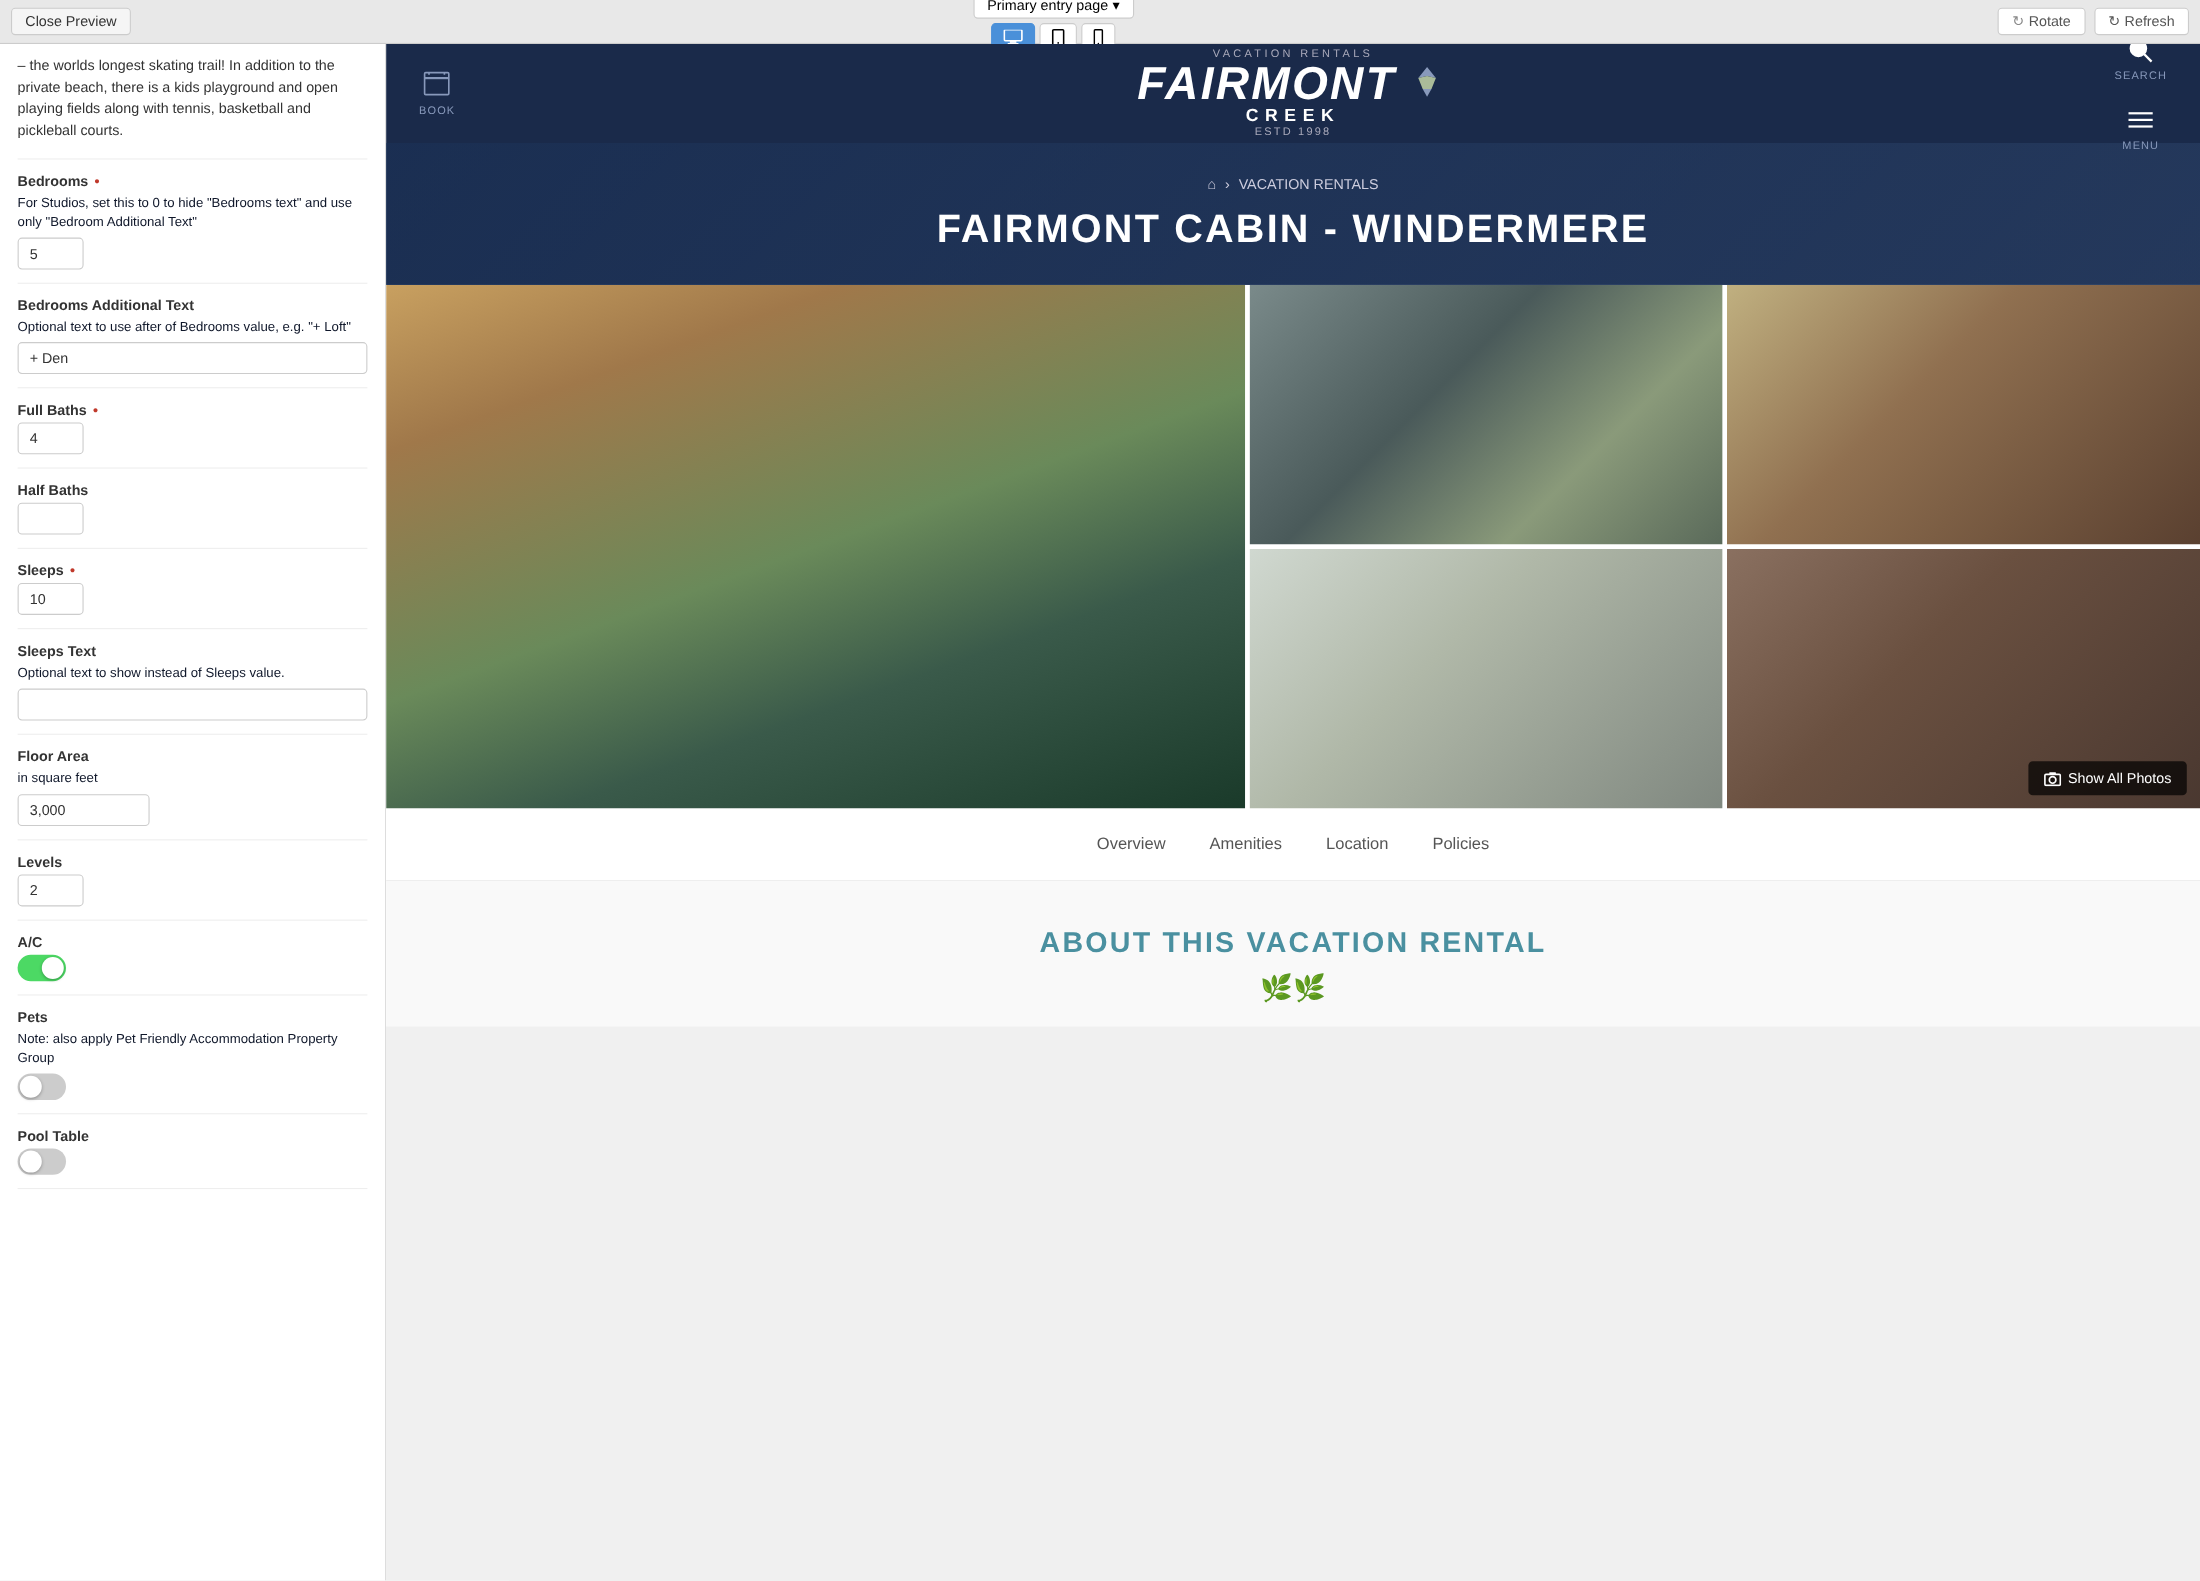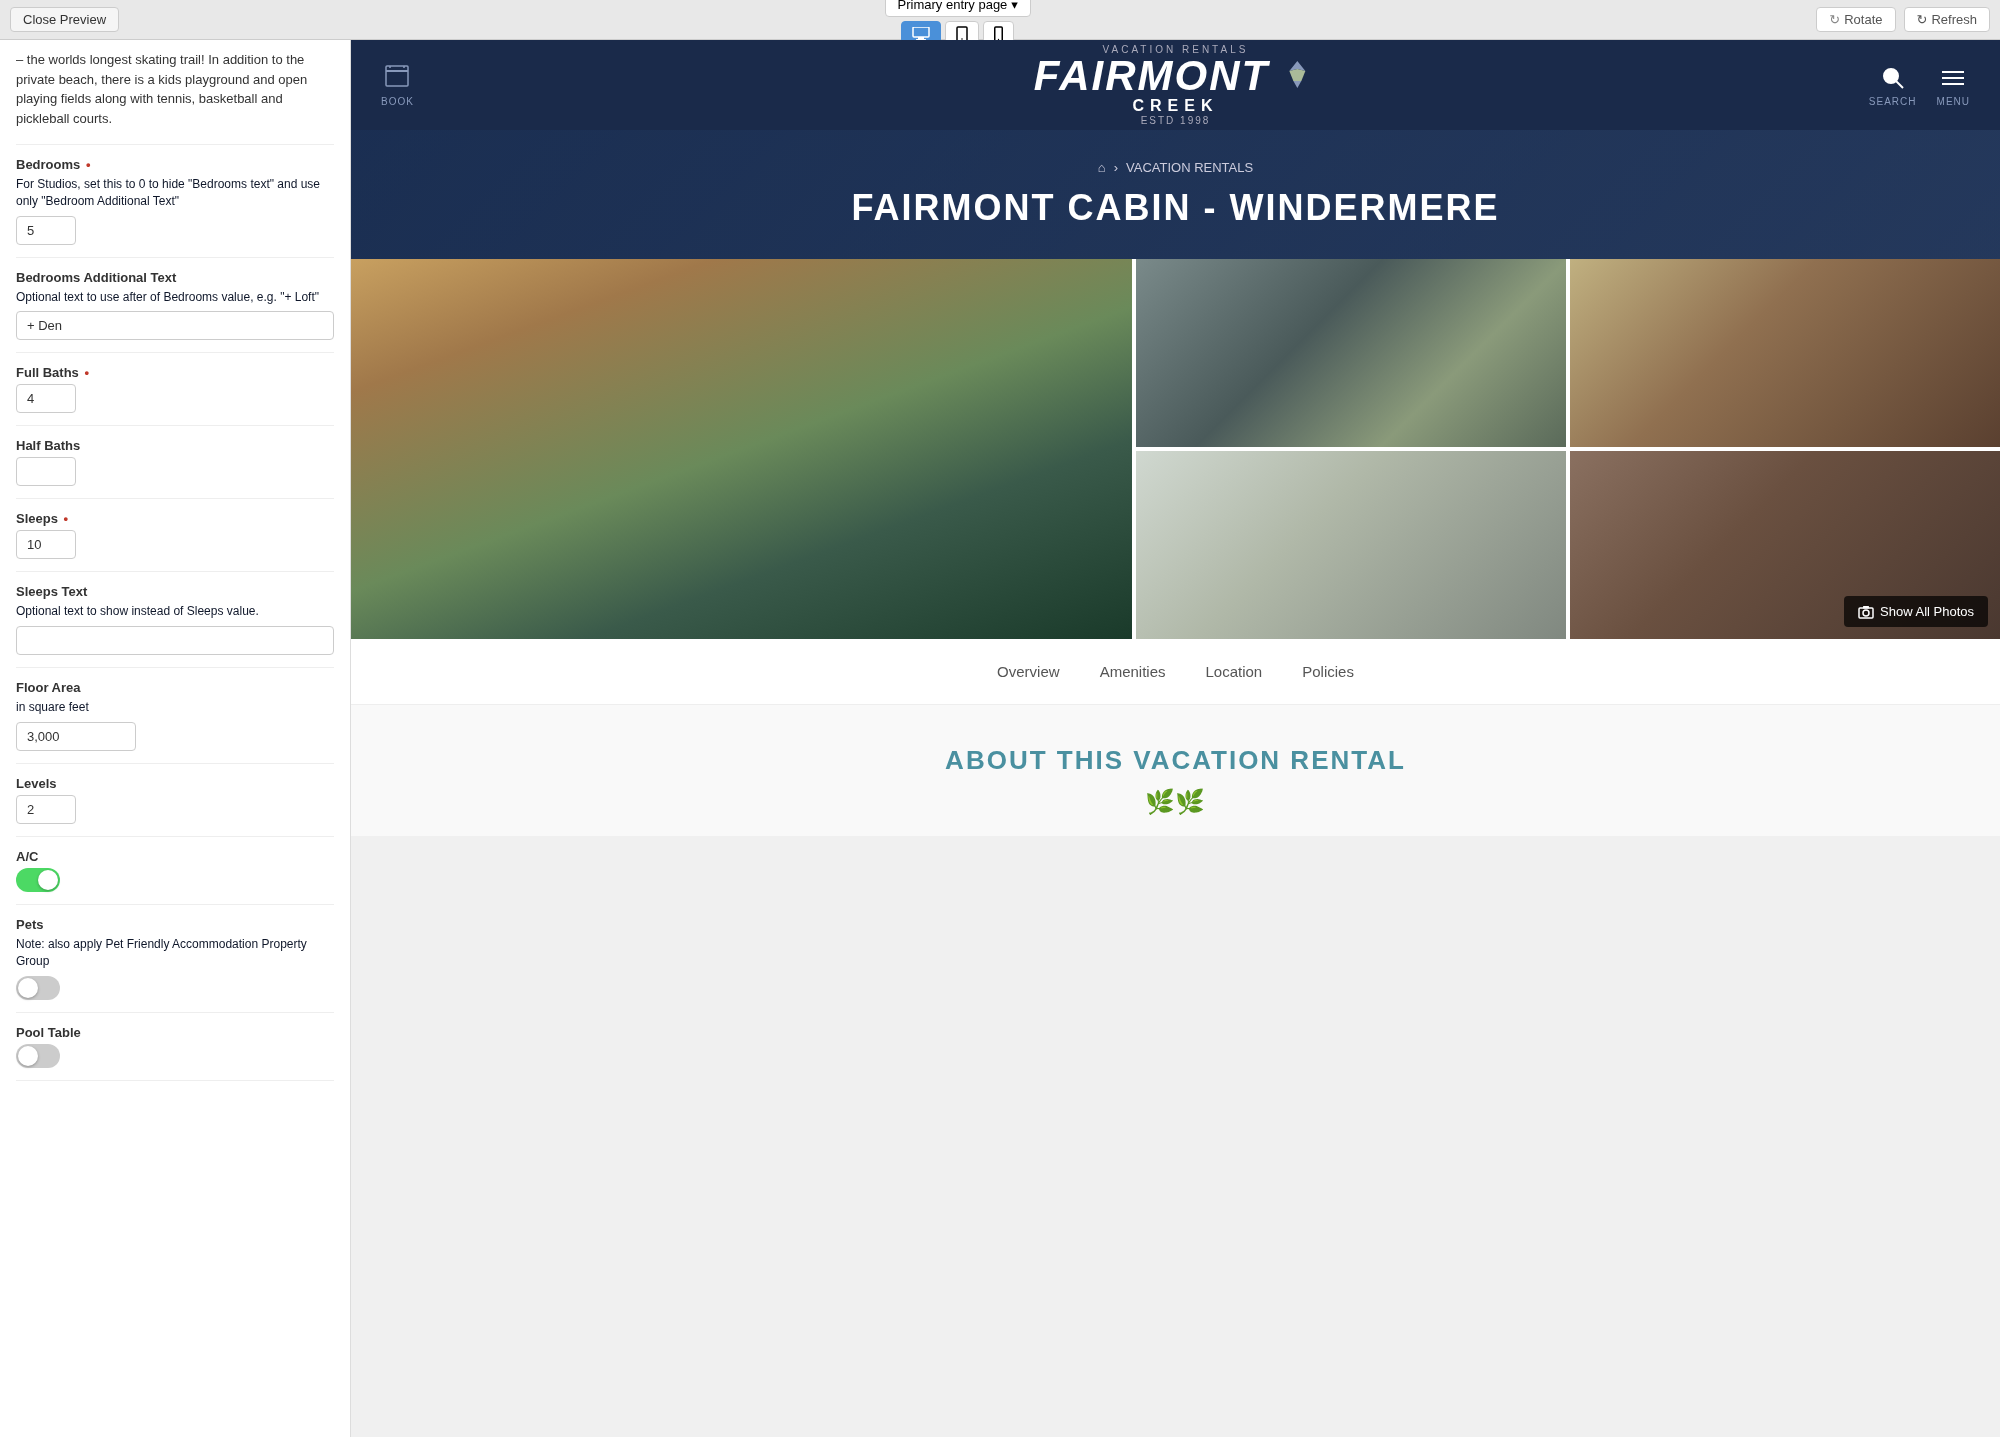--- a/index.html
+++ b/index.html
@@ -80,36 +80,36 @@
       background: #1a2a4a; display: flex; align-items: center;
       padding: 0 30px; height: 90px; position: relative;
     }
     .nav-book { display: flex; flex-direction: column; align-items: center; color: #8899bb; font-size: 11px; gap: 4px; cursor: pointer; }
     .nav-book svg { width: 28px; height: 28px; fill: #8899bb; }
     .nav-logo { position: absolute; left: 50%; transform: translateX(-50%); text-align: center; }
     .nav-logo-small { font-size: 10px; color: #aab; letter-spacing: 3px; }
     .nav-logo-main { font-size: 42px; font-weight: 900; color: white; letter-spacing: 2px; line-height: 1; font-style: italic; }
     .nav-logo-sub { font-size: 16px; color: white; letter-spacing: 6px; font-weight: 600; }
     .nav-logo-est { font-size: 10px; color: #aab; letter-spacing: 2px; }
-    .nav-right { margin-left: auto; display: flex; align-items: center; gap: 20px; }
+    .nav-right { margin-left: auto; display: flex; align-items: center; gap: 20px; flex-direction: column; }
     .nav-icon-btn { display: flex; flex-direction: column; align-items: center; color: #8899bb; font-size: 11px; gap: 4px; cursor: pointer; }
     .nav-icon-btn svg { width: 28px; height: 28px; fill: white; }
 
     
     .hero-section {
       background: linear-gradient(rgba(20,35,65,0.7), rgba(20,35,65,0.7)),
         linear-gradient(135deg, #2a4a7a 0%, #3a5a8a 50%, #4a6a9a 100%);
       min-height: 120px; display: flex; flex-direction: column;
       align-items: center; justify-content: center; padding: 30px 20px;
     }
     .breadcrumb { display: flex; align-items: center; gap: 8px; color: #ccd; font-size: 13px; margin-bottom: 12px; }
     .hero-title { color: white; font-size: 36px; font-weight: 700; letter-spacing: 2px; text-align: center; }
 
     
-    .photo-grid { display: grid; grid-template-columns: 1fr 0.55fr 0.55fr; grid-template-rows: 1fr 1fr; gap: 4px; height: 380px; }
+    .photo-grid { display: grid; grid-template-columns: 1fr 0.55fr 0.55fr; grid-template-rows: 1fr 1fr; gap: 4px; height: 476px; }
     .photo-main { grid-row: 1 / 3; background: #8a6a4a; overflow: hidden; }
     .photo-cell { background: #6a8a9a; overflow: hidden; position: relative; }
     .photo-cell.has-overlay .show-all-btn {
       position: absolute; bottom: 12px; right: 12px;
       background: rgba(0,0,0,0.7); color: white; border: none;
       padding: 8px 14px; border-radius: 4px; font-size: 13px; cursor: pointer;
       display: flex; align-items: center; gap: 6px;
     }
     
     .photo-placeholder { width: 100%; height: 100%; }

